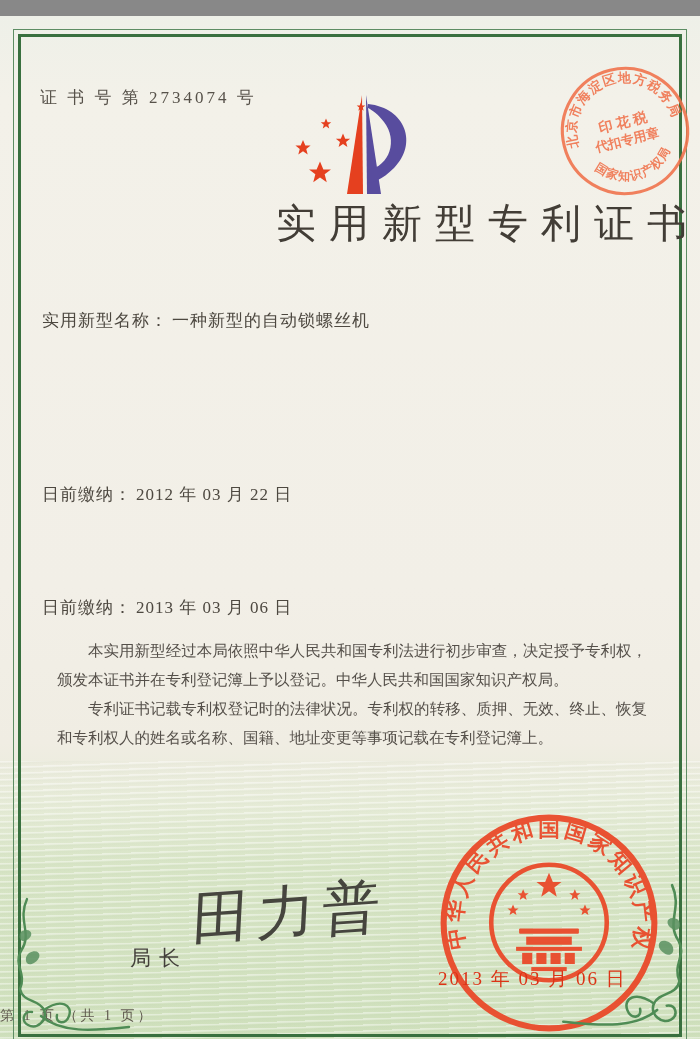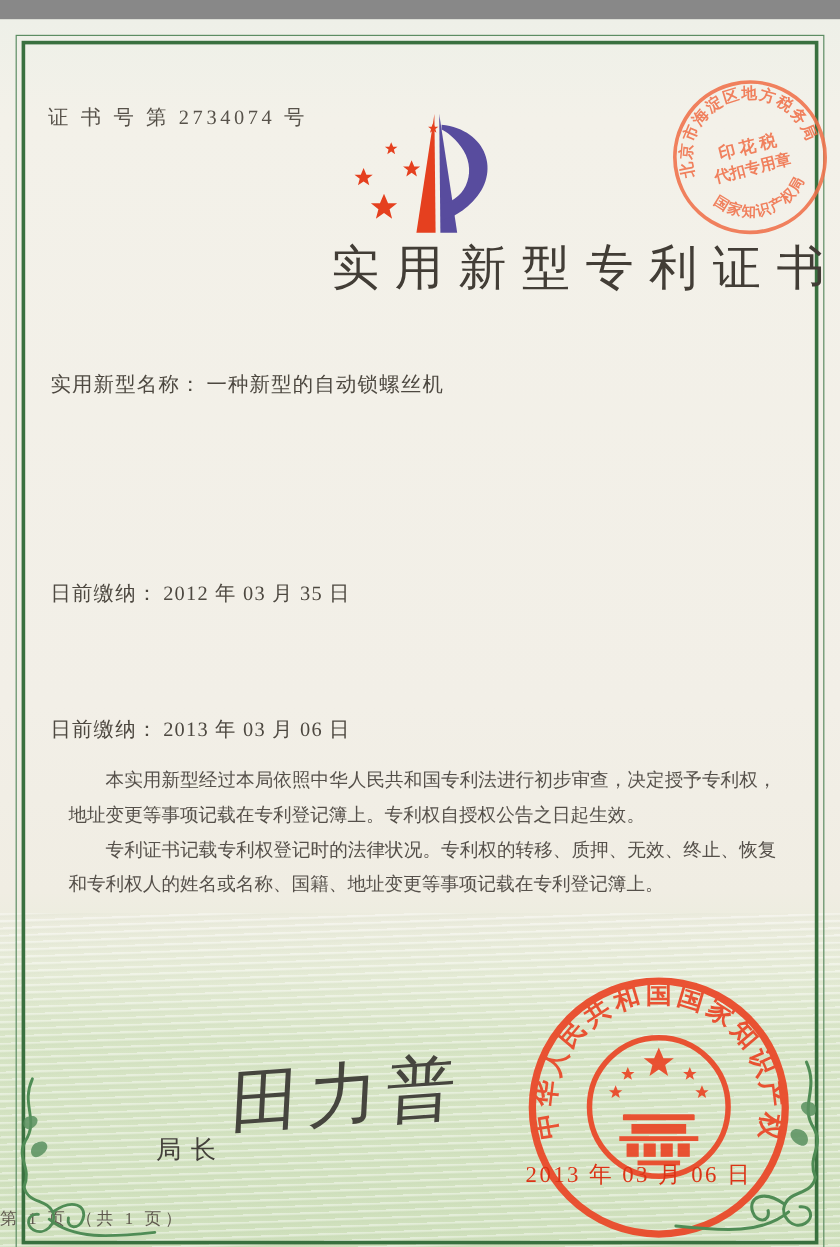--- a/index.html
+++ b/index.html
@@ -103,28 +103,28 @@
       <text x="70" y="83" text-anchor="middle" font-size="12.5" font-weight="bold">代扣专用章</text>
     </g>
   </svg>
 
   <div class="title">实用新型专利证书</div>
 
   <div class="row" style="top:293px">
     <span class="lab">实用新型名称：</span><span class="val">一种新型的自动锁螺丝机</span>
   </div>
   <div class="row" style="top:467px">
-    <span class="lab">日前缴纳：</span><span class="val">2012 年 03 月 35 日</span>
+    <span class="lab">日前缴纳：</span><span class="val">2012 年 03 月 22 日</span>
   </div>
   <div class="row" style="top:580px">
     <span class="lab">日前缴纳：</span><span class="val">2013 年 03 月 06 日</span>
   </div>
 
   <div class="body-text">
-    <p>本实用新型经过本局依照中华人民共和国专利法进行初步审查，决定授予专利权，地址变更等事项记载在专利登记簿上。专利权自授权公告之日起生效。</p>
+    <p>本实用新型经过本局依照中华人民共和国专利法进行初步审查，决定授予专利权，颁发本证书并在专利登记簿上予以登记。中华人民共和国国家知识产权局。</p>
     <p>专利证书记载专利权登记时的法律状况。专利权的转移、质押、无效、终止、恢复和专利权人的姓名或名称、国籍、地址变更等事项记载在专利登记簿上。</p>
   </div>
 
   <div class="sig-label">局长</div>
   <div class="sig-name">田力普</div>
 
   <svg class="office-seal" width="228" height="228" viewBox="0 0 225 225">
     <defs>
       <path id="ringArc" d="M31.7,141.7 A86,86 0 1 1 193.3,141.7"></path>
     </defs>

